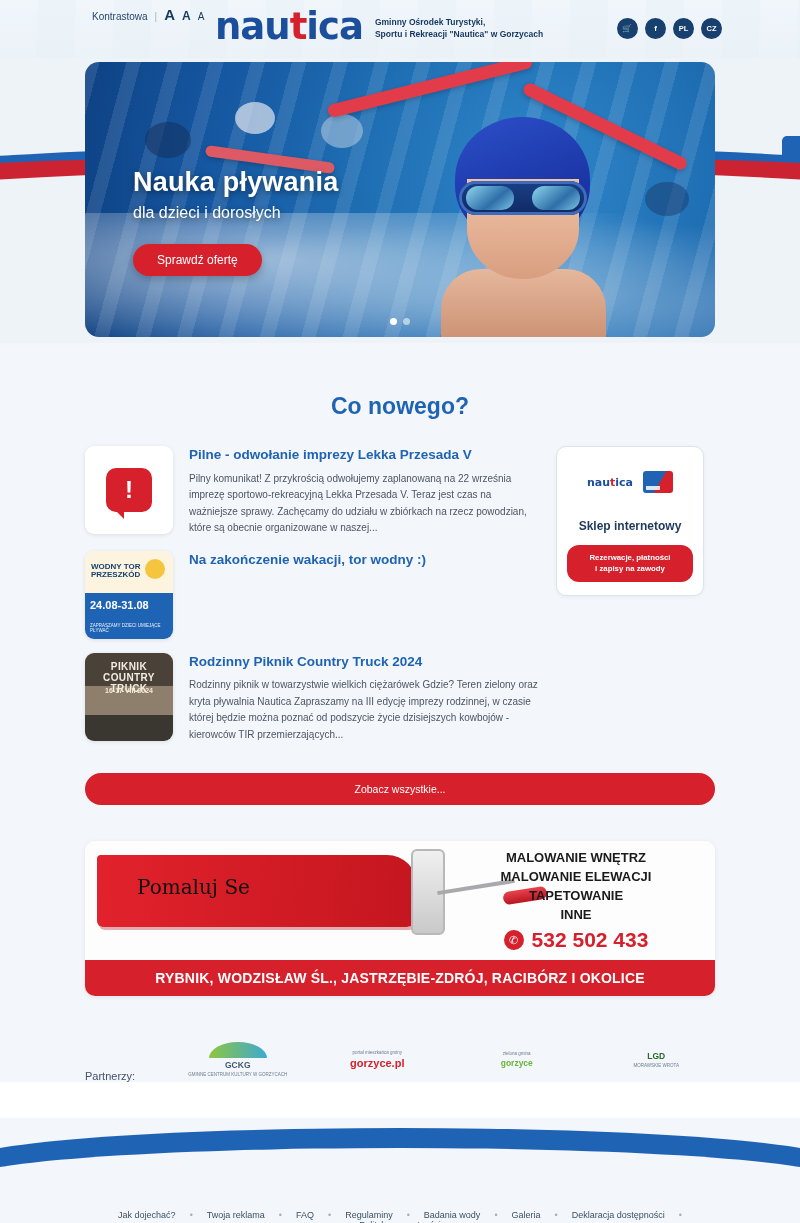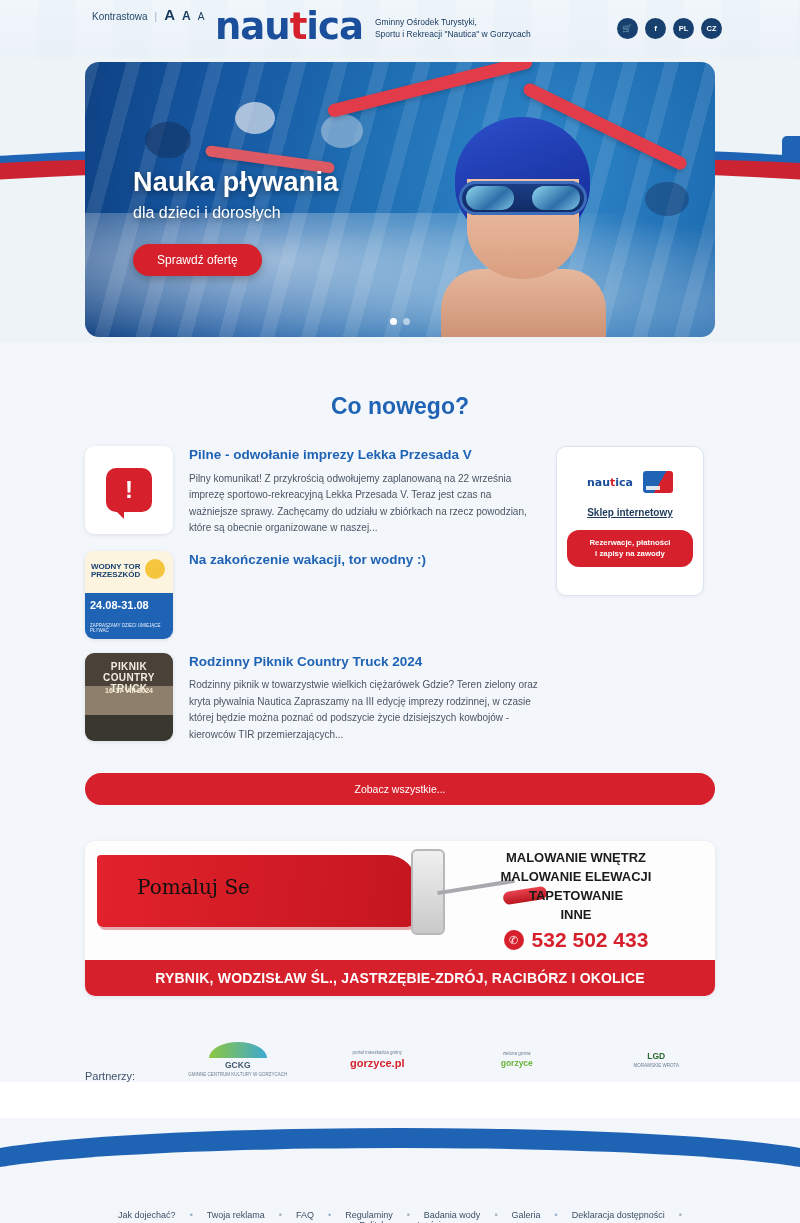--- a/index.html
+++ b/index.html
@@ -58,21 +58,21 @@
     font-size: 37px;
     font-weight: bold;
     letter-spacing: -1px;
     color: #1b4f9c;
     line-height: 1;
     font-family: "DejaVu Sans", sans-serif;
   }
   .logo-text .dot { color: #d6202b; }
   .logo-sub {
     font-size: 8.5px;
-    font-weight: normal;
+    font-weight: bold;
     color: #15365c;
     line-height: 1.35;
     padding-top: 4px;
   }
 
   .top-icons {
     position: absolute;
     right: 78px; top: 18px;
     display: flex;
     gap: 7px;
@@ -375,23 +375,22 @@
     border-radius: 3px;
     background: linear-gradient(120deg, #1f63b5 0 55%, #d6202b 55% 100%);
     position: relative;
   }
   .sc-card:after {
     content: "";
     position: absolute; left: 3px; bottom: 3px;
     width: 14px; height: 4px; background: #fff; opacity: .85;
   }
   .sc-title {
-    font-size: 10px; font-weight: bold; color: #1d3a5c;
-    margin-top: 4px;
-    text-decoration: underline;
+    font-size: 12px; font-weight: bold; color: #1d3a5c;
+    margin-top: 16px;
   }
   .sc-btn {
     margin-top: 12px;
     background: #d6202b;
     color: #fff;
     border: none;
     border-radius: 12px;
     width: 100%;
     padding: 8px 4px;
     font-size: 7.8px;

